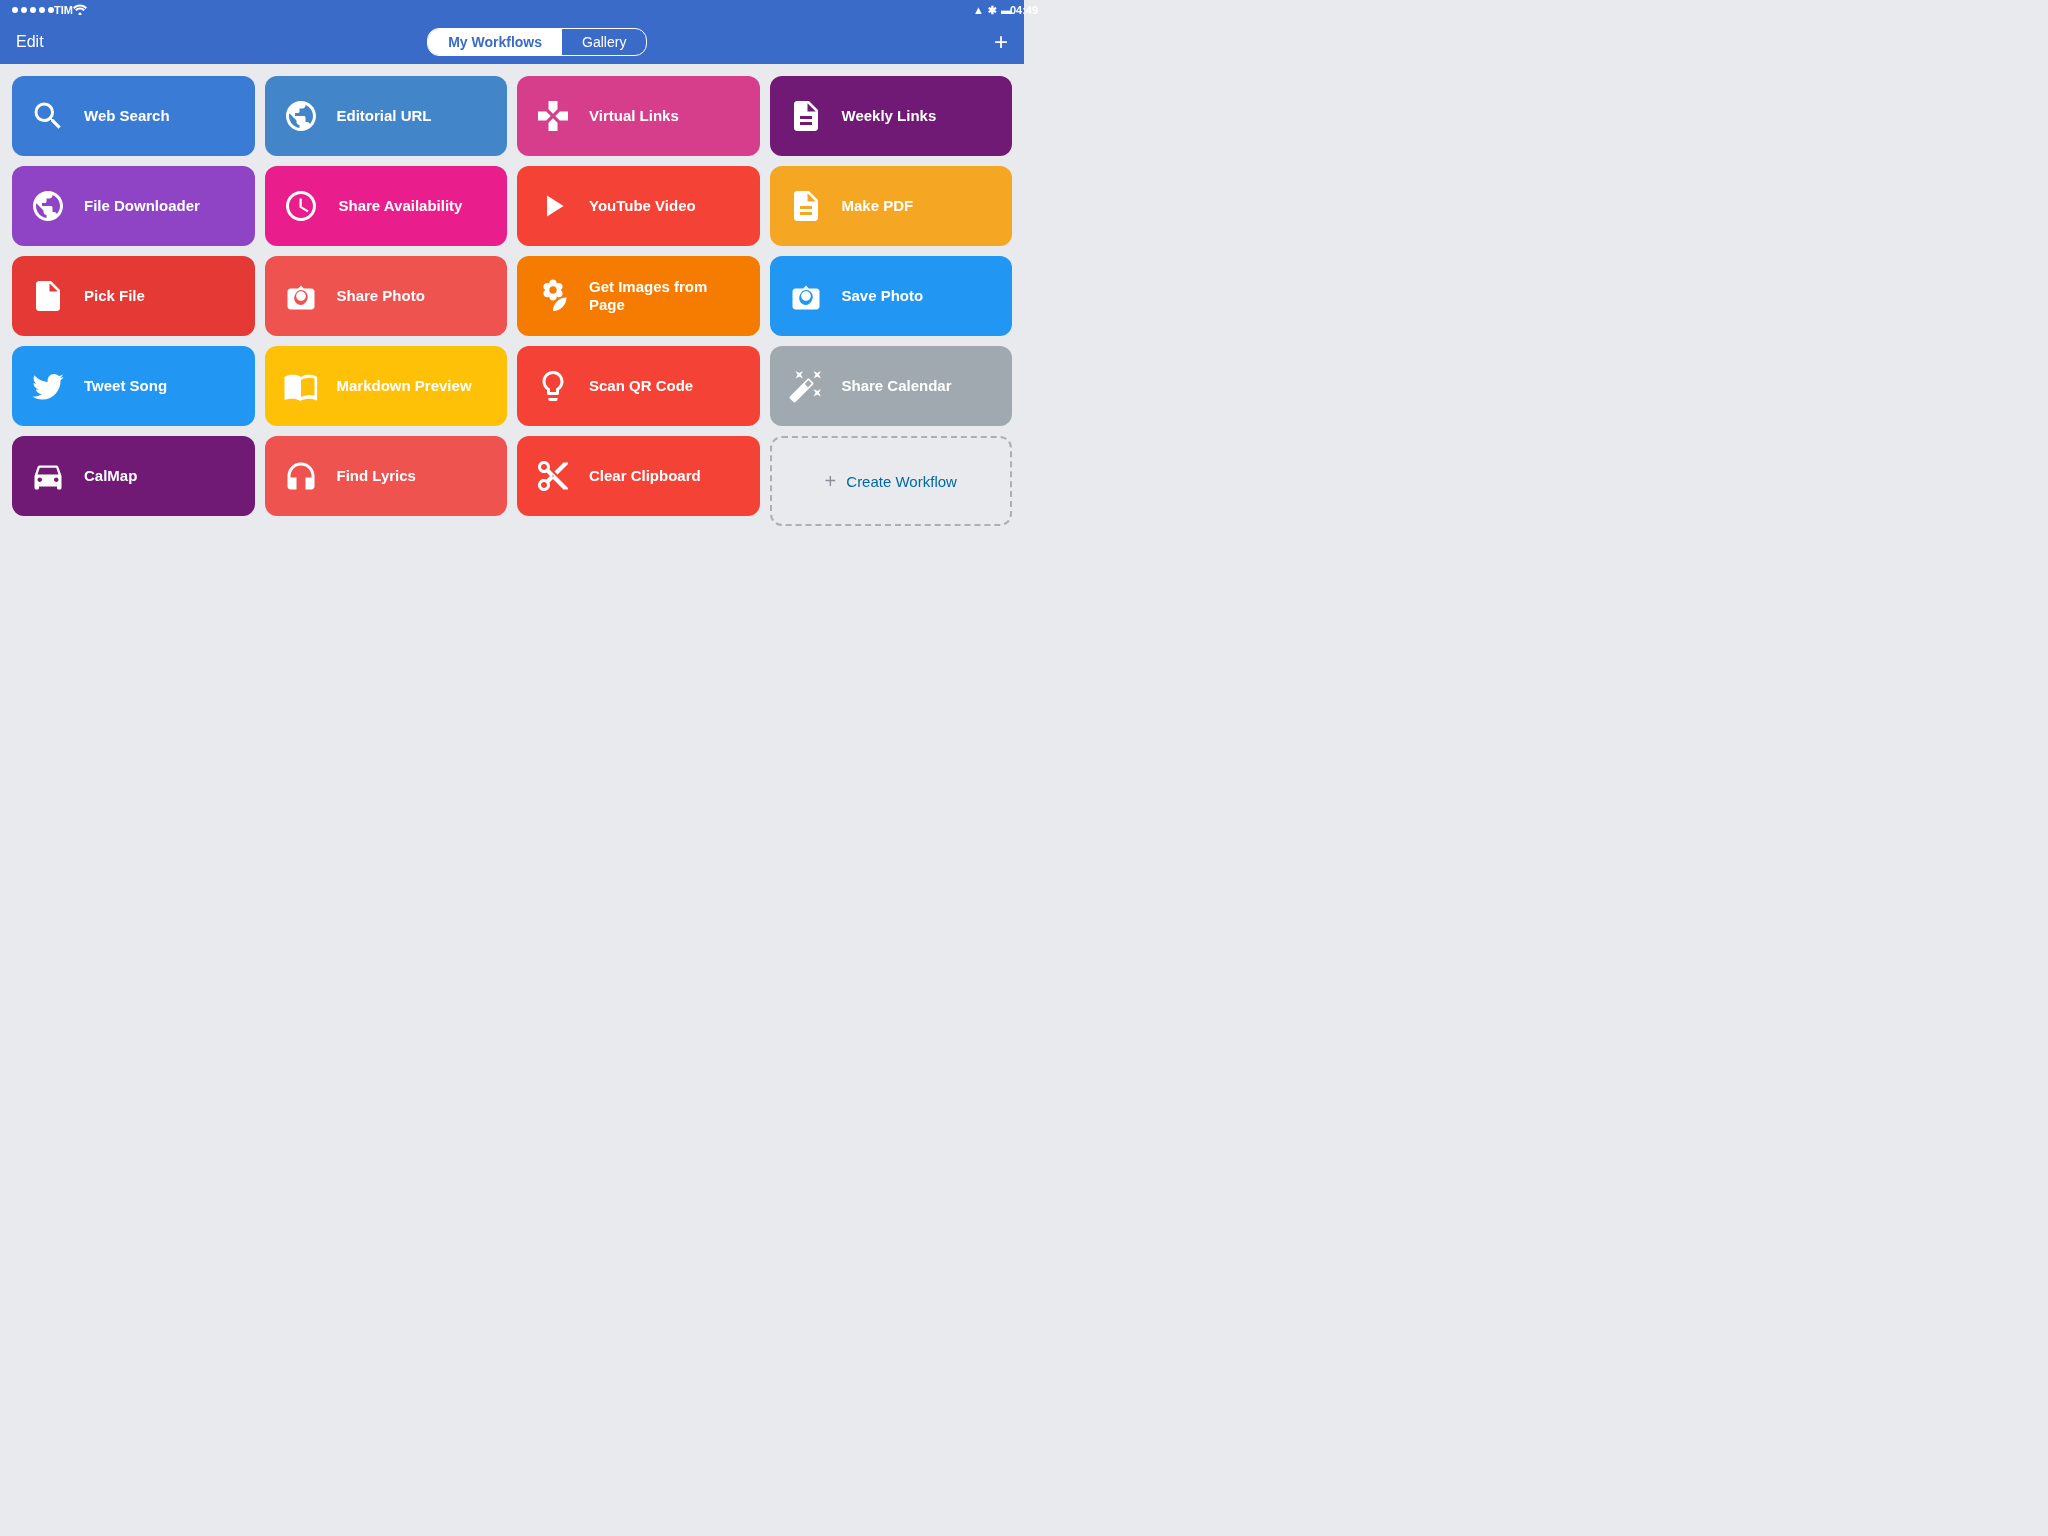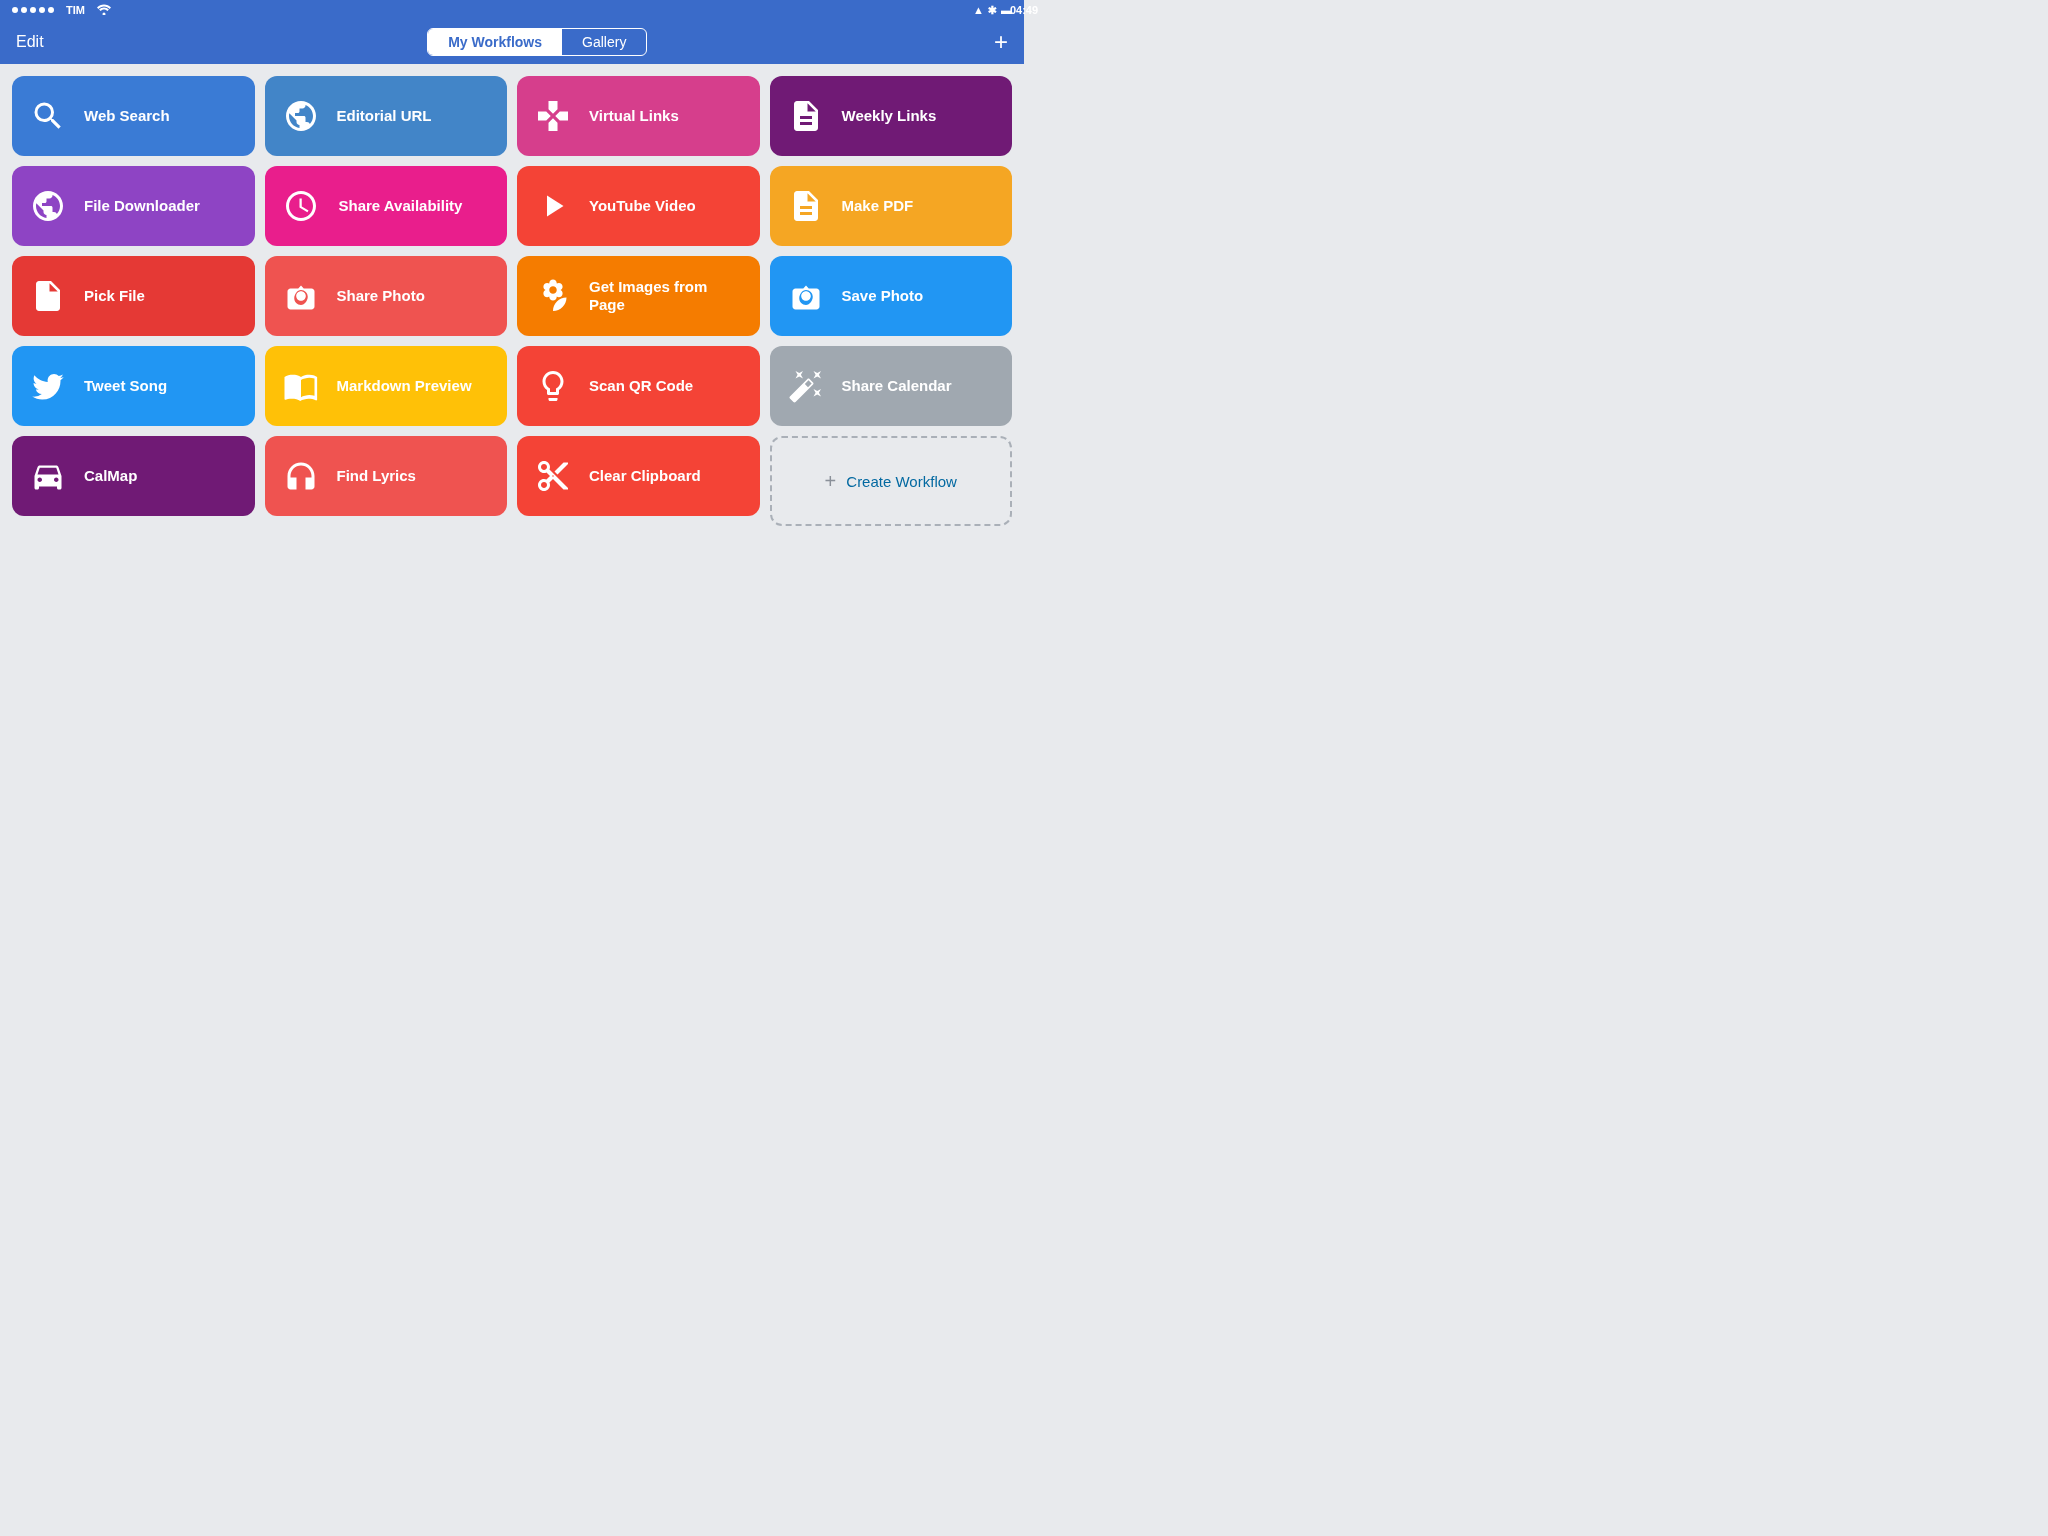--- a/index.html
+++ b/index.html
@@ -15,42 +15,42 @@
       background: #3a6bc9;
       color: white;
       height: 20px;
       display: flex;
       align-items: center;
       justify-content: space-between;
       padding: 0 12px;
       font-size: 11px;
       font-weight: 600;
     }
-    .status-left { display: flex; align-items: center; gap: 12px; }
+    .status-left { display: flex; align-items: center; gap: 0; }
     .status-center { position: absolute; left: 50%; transform: translateX(-50%); font-size: 11px; font-weight: 600; }
     .status-right { display: flex; align-items: center; gap: 4px; margin-left: auto; }
 
     
     .nav-bar {
       background: #3a6bc9;
       height: 44px;
       display: flex;
       align-items: center;
       justify-content: space-between;
       padding: 0 16px;
     }
     .nav-edit {
       color: white;
       font-size: 16px;
       font-weight: 400;
     }
     .nav-tabs {
       display: flex;
       border: 1.5px solid white;
-      border-radius: 6px;
+      border-radius: 12px;
       overflow: hidden;
       margin-left: 37px;
     }
     .nav-tab {
       color: white;
       font-size: 14px;
       padding: 5px 20px;
       cursor: pointer;
     }
     .nav-tab.active {

